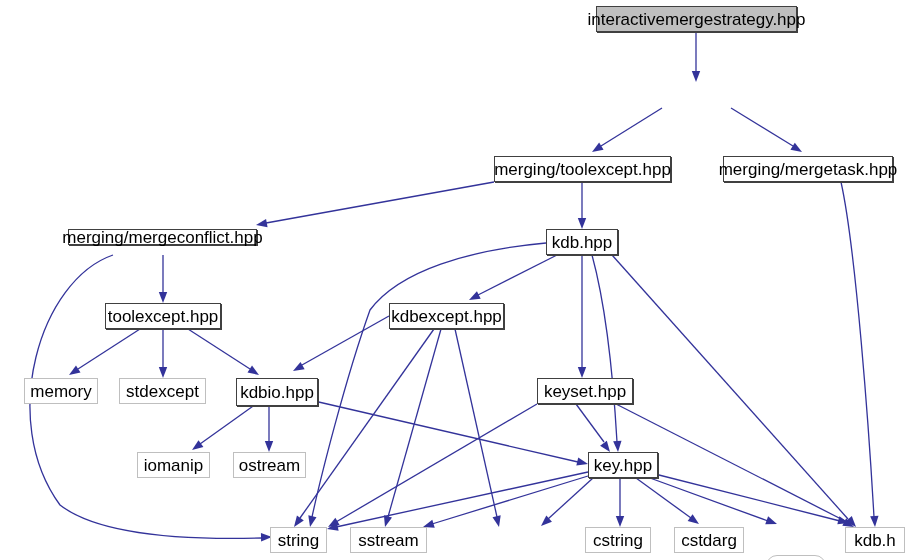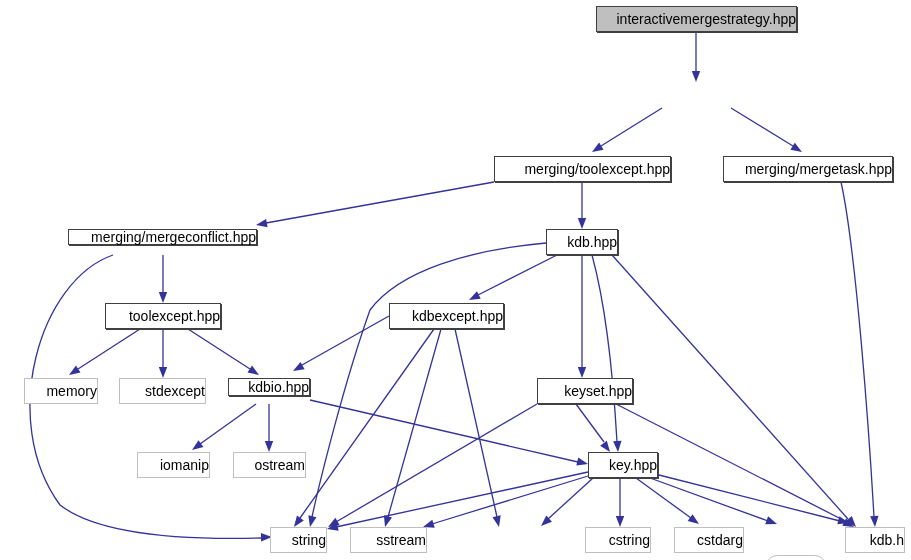--- a/index.html
+++ b/index.html
@@ -5,22 +5,22 @@
   html,body{margin:0;padding:0;}
   body{
     width:911px;height:560px;background:#ffffff;
     font-family:"Liberation Sans", sans-serif;
     overflow:hidden;position:relative;
   }
   #graph{position:absolute;left:0;top:0;width:911px;height:560px;}
   #edge-layer{position:absolute;left:0;top:0;width:911px;height:560px;}
   .node{
     position:absolute;box-sizing:border-box;
-    display:flex;align-items:center;justify-content:flex-end;
-    font-size:14px;line-height:1;
+    display:flex;align-items:center;justify-content:center;
+    font-size:17px;line-height:1;
     color:#000;background:#ffffff;
     white-space:nowrap;z-index:5;
   }
   .node.local{border:1px solid #404040;box-shadow:1px 1px 0 0 #404040;}
   .node.system{border:1px solid #bfbfbf;}
   .node.root{border:1px solid #404040;background:#bfbfbf;box-shadow:1px 1px 0 0 #404040;}
   .node .lbl{display:block;transform:translateY(-0.5px);}
 </style>
 </head>
 <body>
@@ -114,21 +114,21 @@
     </div>
     <div class="node local" style="left: 389px; top: 303px; width: 115px; height: 26px;">
       <span class="lbl">kdbexcept.hpp</span>
     </div>
     <div class="node system" style="left: 24px; top: 378px; width: 74px; height: 26px;">
       <span class="lbl">memory</span>
     </div>
     <div class="node system" style="left: 119px; top: 378px; width: 87px; height: 26px;">
       <span class="lbl">stdexcept</span>
     </div>
-    <div class="node local" style="left: 228px; top: 378px; width: 82px; height: 18px;">
+    <div class="node local" style="left: 236px; top: 378px; width: 82px; height: 28px;">
       <span class="lbl">kdbio.hpp</span>
     </div>
     <div class="node local" style="left: 537px; top: 378px; width: 96px; height: 26px;">
       <span class="lbl">keyset.hpp</span>
     </div>
     <div class="node system" style="left: 137px; top: 452px; width: 73px; height: 26px;">
       <span class="lbl">iomanip</span>
     </div>
     <div class="node system" style="left: 233px; top: 452px; width: 73px; height: 26px;">
       <span class="lbl">ostream</span>

